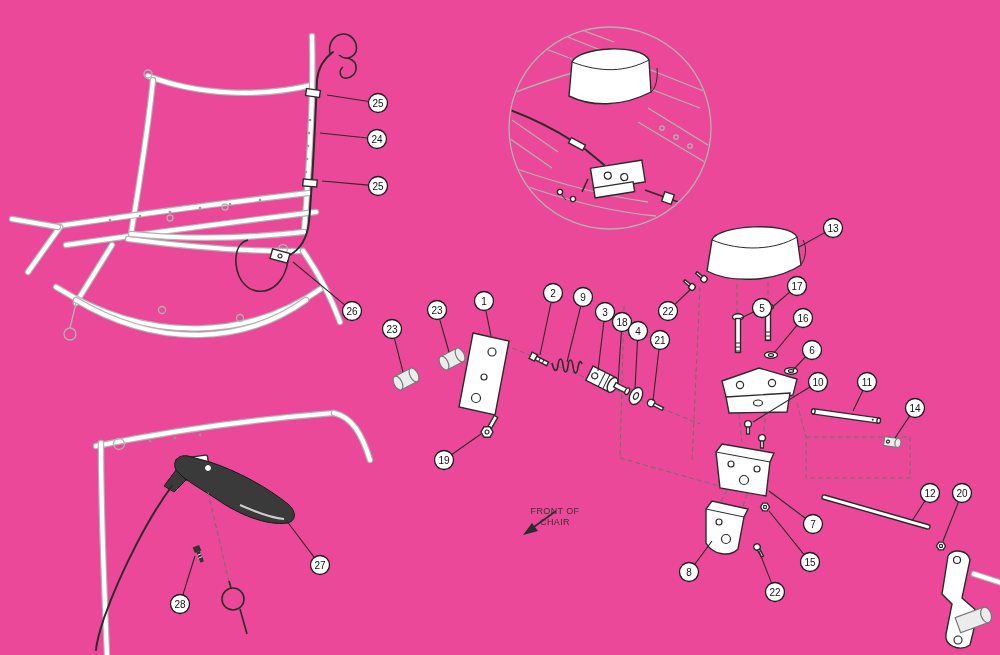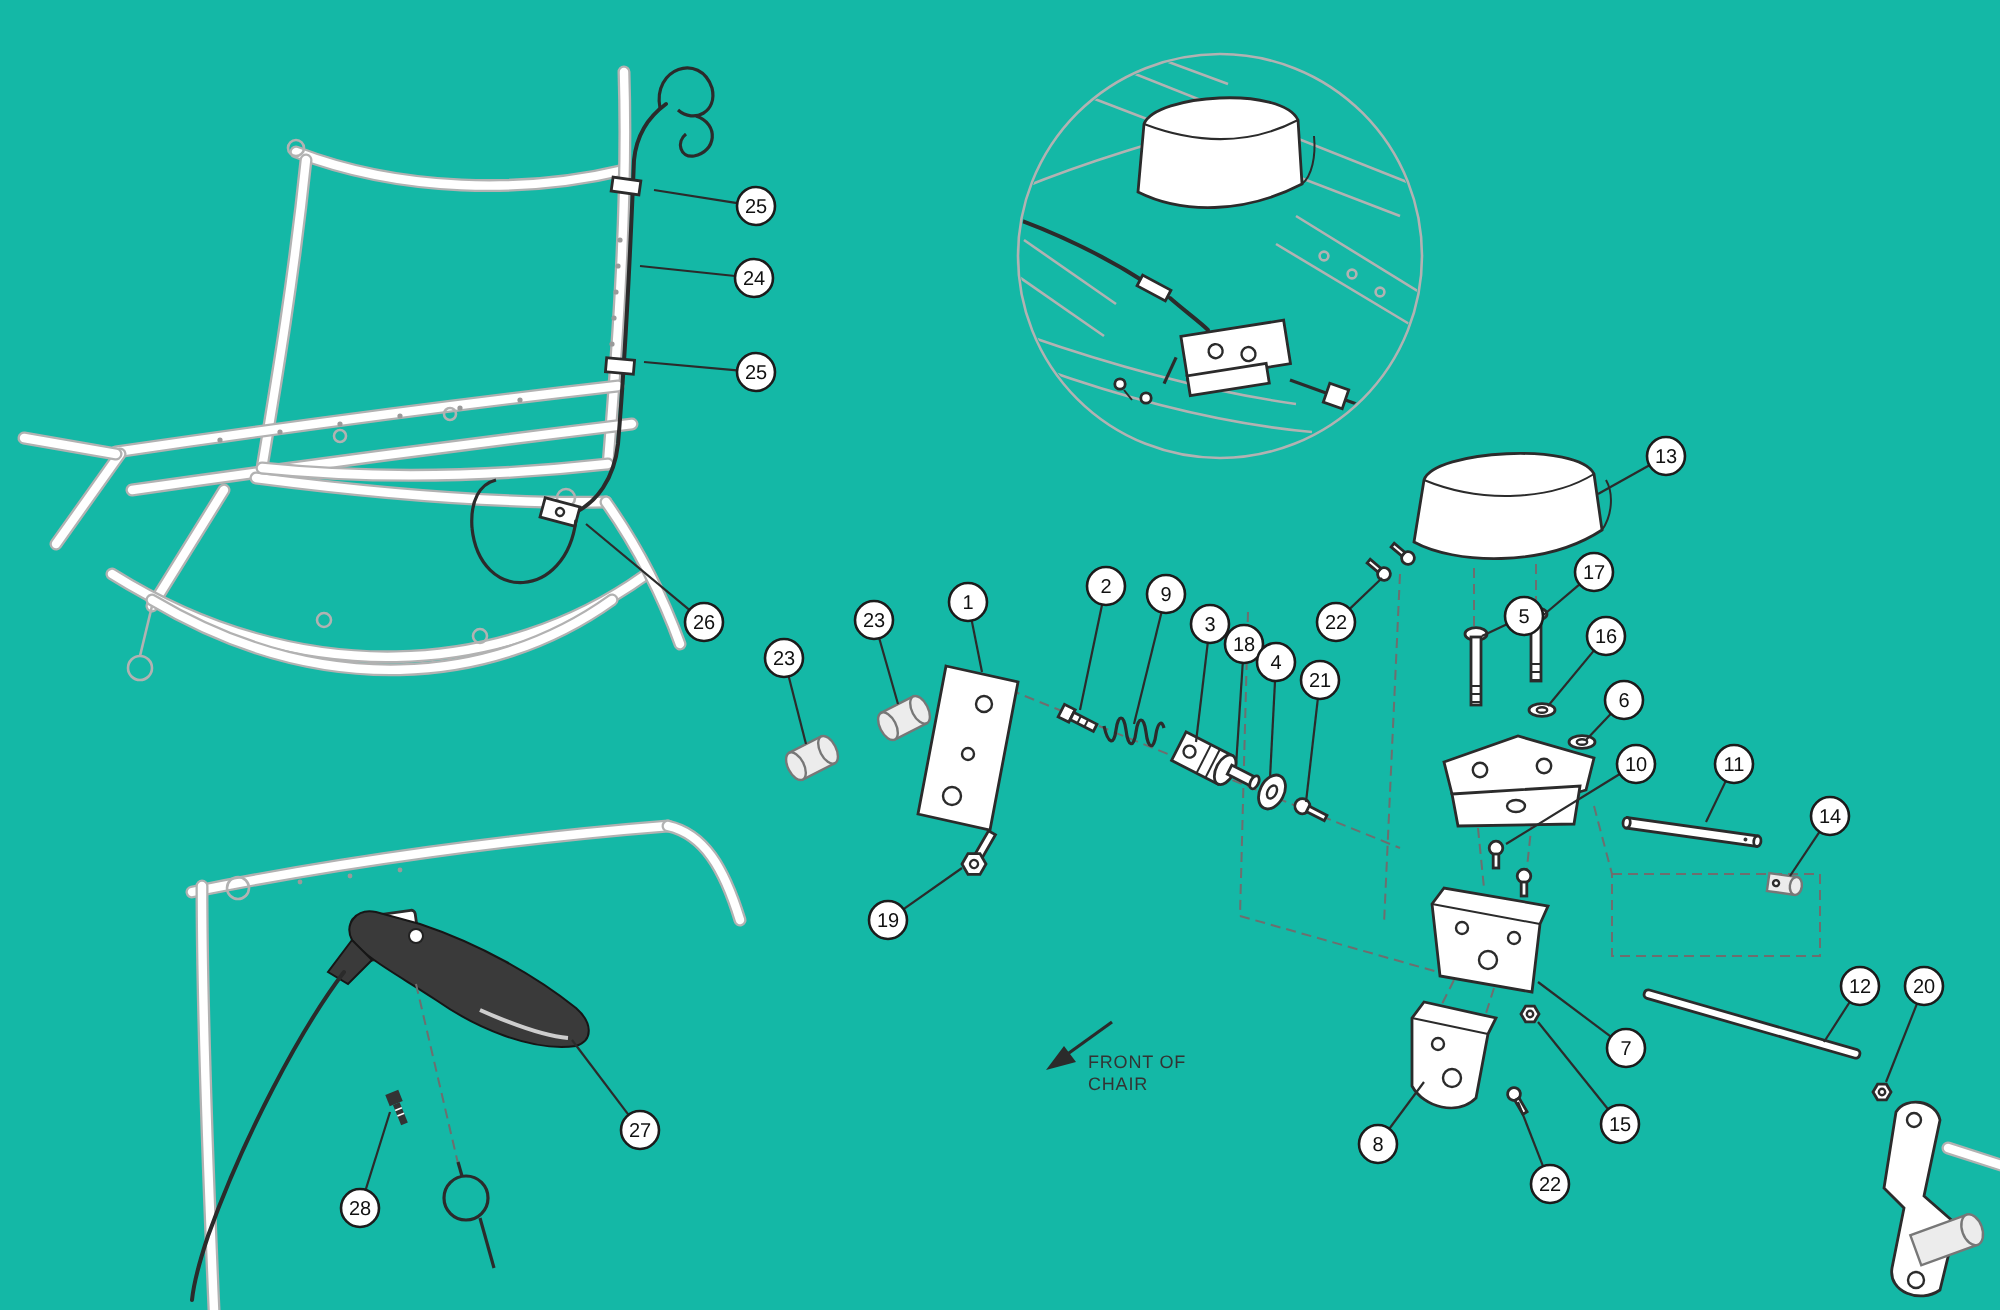--- a/index.html
+++ b/index.html
@@ -1,44 +1,44 @@
 <!DOCTYPE html>
 <html style="--line-light: #b2b2b2; --line-mid: #6e6e6e; --line-dark: #2b2b2b;"><head>
 <meta charset="utf-8">
 <style>
   :root{
     --line-light:#b2b2b2;
     --line-mid:#6e6e6e;
     --line-dark:#2b2b2b;
   }
   html,body{margin:0;padding:0;background:#fff;}
-  .stage{position:relative;width:1000px;height:655px;background:#14b8a6;overflow:hidden;
+  .stage{position:relative;width:1000px;height:655px;background:#ec4899;overflow:hidden;
          font-family:"Liberation Sans",sans-serif;}
   svg{position:absolute;left:0;top:0;}
   
   .tube-o{fill:none;stroke:var(--line-light);stroke-width:6.5;stroke-linecap:round;}
   .tube-i{fill:none;stroke:#fff;stroke-width:4.2;stroke-linecap:round;}
   .lt{fill:none;stroke:var(--line-light);stroke-width:1.3;}
   .dk{fill:none;stroke:var(--line-dark);stroke-width:1.6;}
   .thin{fill:none;stroke:var(--line-dark);stroke-width:1;}
   .cable{fill:none;stroke:var(--line-dark);stroke-width:2;stroke-linecap:round;}
   .dash{fill:none;stroke:var(--line-mid);stroke-width:1;stroke-dasharray:5 3;}
   .part{fill:#fff;stroke:var(--line-dark);stroke-width:1.4;}
   .partg{fill:#ececec;stroke:#777;stroke-width:1.2;}
   .hole{fill:#fff;stroke:var(--line-dark);stroke-width:1.2;}
   .darkfill{fill:#3a3a3a;stroke:#161616;stroke-width:1;}
   .rivet{fill:#9a9a9a;stroke:none;}
   
   .leader{stroke:#2b2b2b;stroke-width:1.1;fill:none;}
   .callout-circle{fill:#fff;stroke:#1b1b1b;stroke-width:1.3;}
   .callout-num{font:10px "Liberation Sans",sans-serif;text-anchor:middle;fill:#111;}
   
-  .front-label{position:absolute;left:544px;top:506px;width:62px;
+  .front-label{position:absolute;left:524px;top:506px;width:62px;text-align:center;
                font-size:9px;line-height:11px;letter-spacing:.4px;color:#333;
-               white-space:pre-line;margin-top:20px;}
+               white-space:pre-line;}
 </style>
 </head>
 <body>
 
 <div class="stage">
 <svg width="1000" height="655" viewBox="0 0 1000 655">
 
   <g>
     <path class="tube-o" d="M148,76 C200,96 262,97 312,85"></path>
         <path class="tube-i" d="M148,76 C200,96 262,97 312,85"></path>

